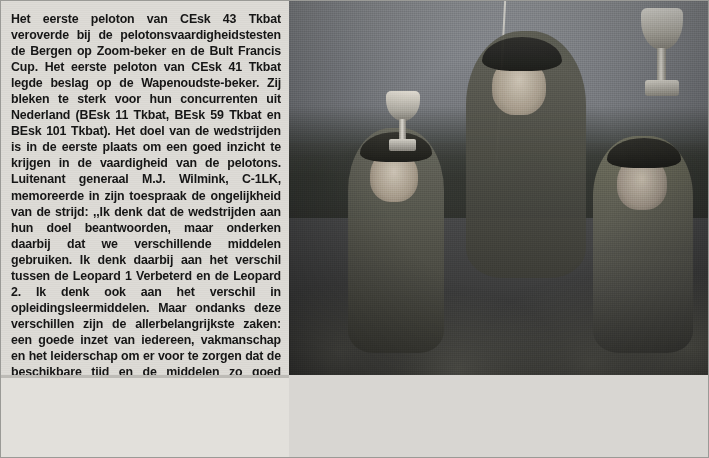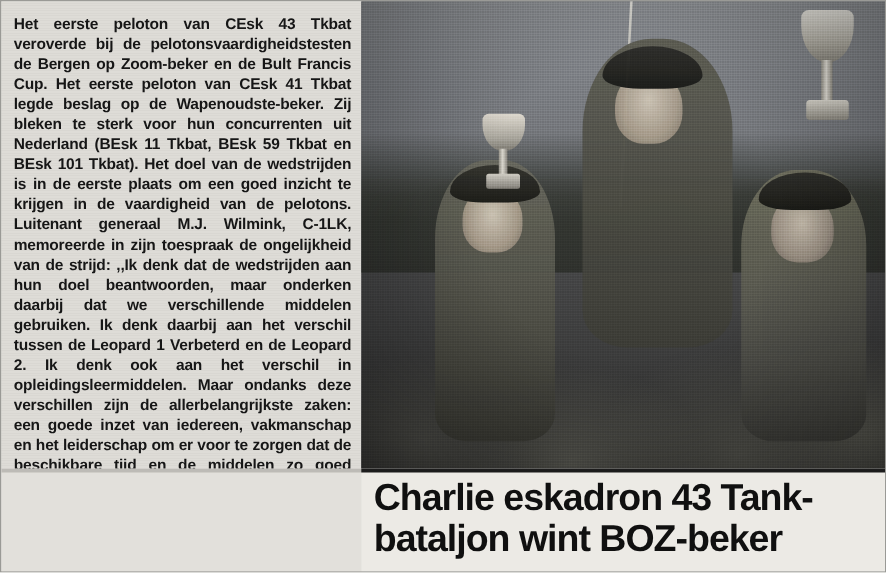--- a/index.html
+++ b/index.html
@@ -305,18 +305,14 @@
     </div>
 
     <div class="photo-vignette"></div>
     <div class="photo-noise"></div>
   </div>
 
   <div class="bottom-left">
     <div class="edge"></div>
   </div>
 
-  <div class="headline-bar">
-    <h1 class="headline">Charlie eskadron 43 Tank-
-bataljon wint BOZ-beker</h1>
-  </div>
 
 </div>
 
 </body></html>

